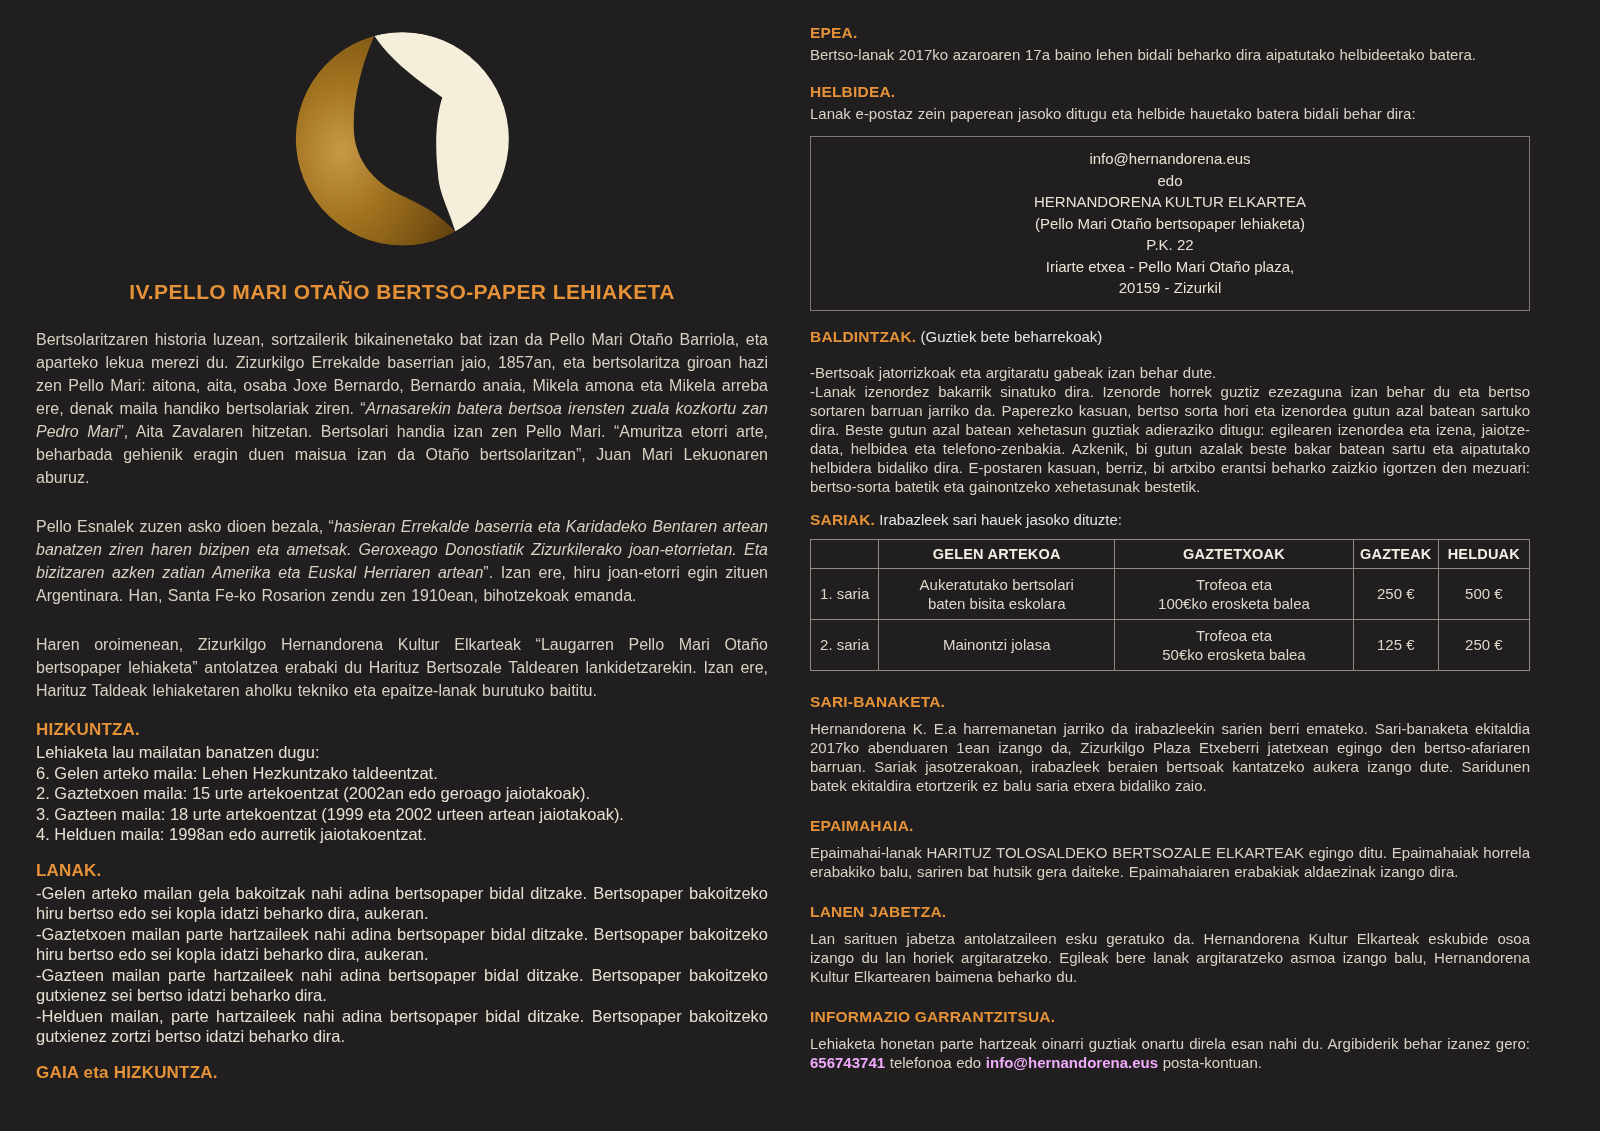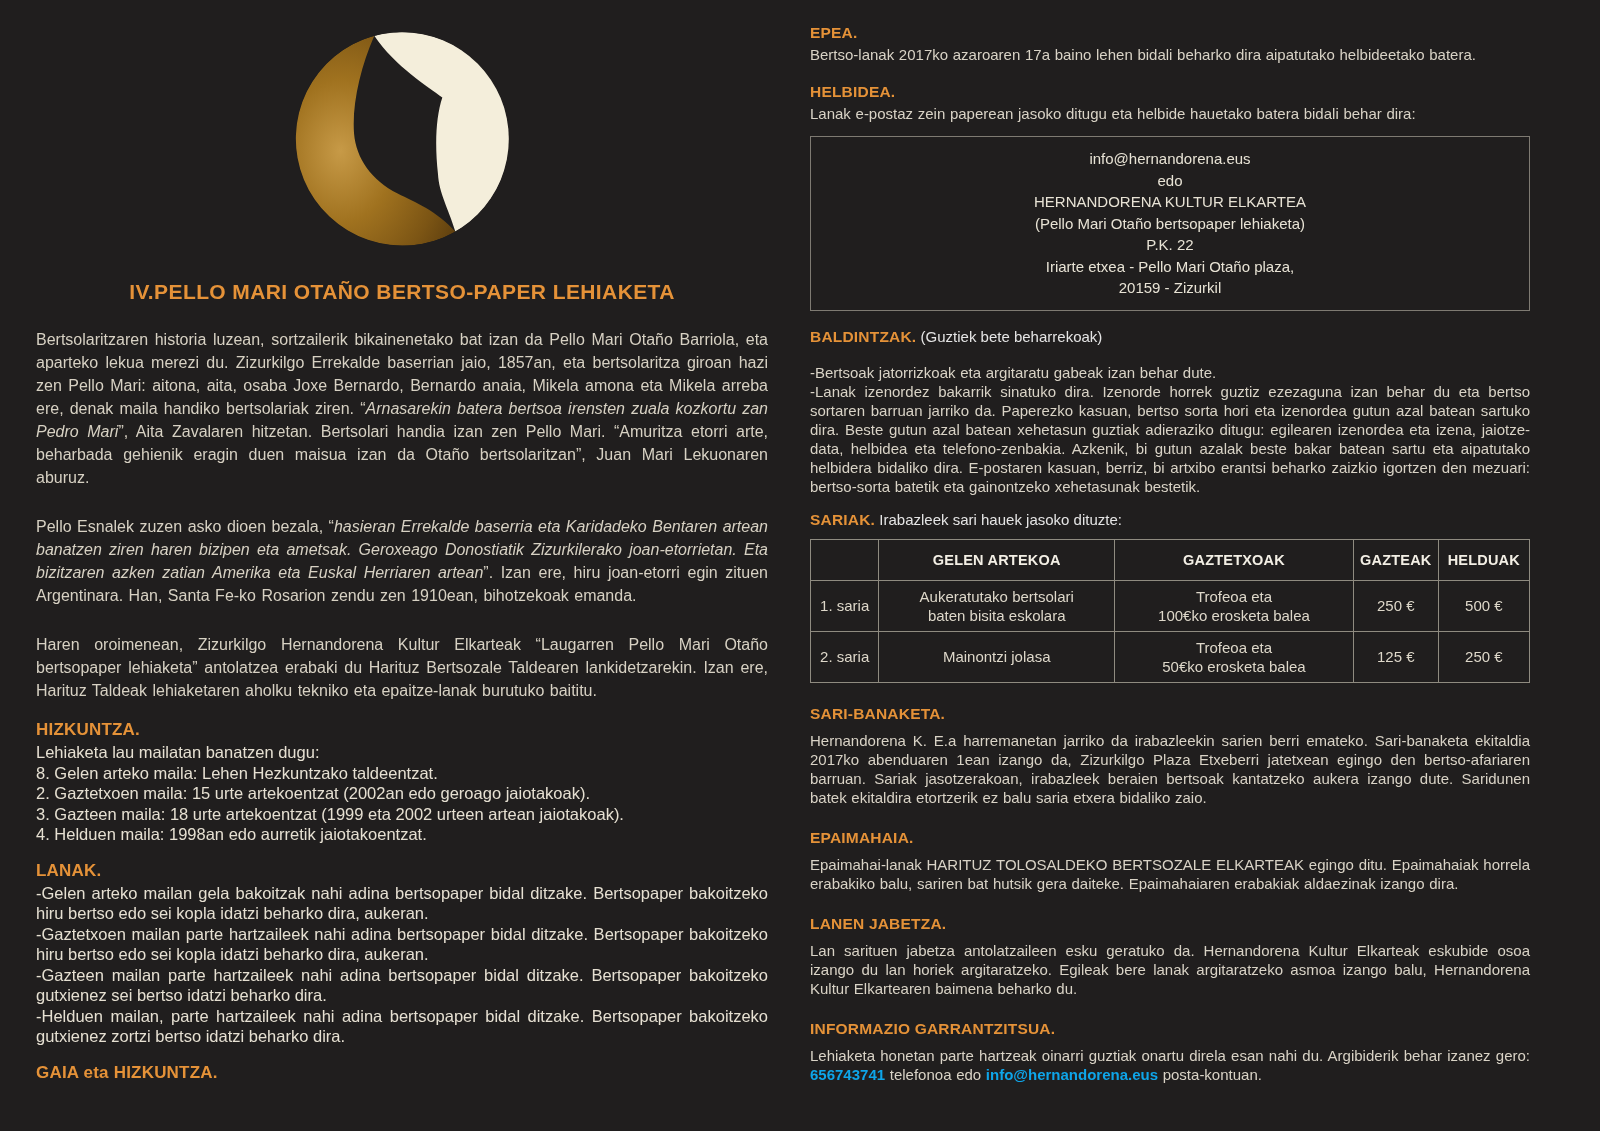--- a/index.html
+++ b/index.html
@@ -36,25 +36,25 @@
   .r-sec .r-body{margin-top:8px;}
 
   .addr-box{
     border:1px solid #7e7a72;margin-top:13px;padding:11px 8px;
     text-align:center;font-size:15px;line-height:21.5px;color:#e8e3d5;
   }
   .addr-box span{display:block;}
 
   table.prizes{width:100%;border-collapse:collapse;margin-top:10px;}
   .prizes th,.prizes td{border:1px solid #8f8b80;text-align:center;vertical-align:middle;}
-  .prizes th{color:#f3efe5;font-weight:bold;font-size:14.5px;padding:12px 2px;letter-spacing:.2px;}
+  .prizes th{color:#f3efe5;font-weight:bold;font-size:14.5px;padding:6px 2px;letter-spacing:.2px;}
   .prizes td{font-size:15px;color:#ded8ca;padding:6px 4px;line-height:19px;}
   .prizes td span{display:block;}
 
-  .b{font-weight:bold;color:#0ea5e9;}
+  .b{font-weight:bold;color:#f0abfc;}
 </style>
 </head>
 <body>
 
 <div class="col-left">
 
   <div class="logo-wrap">
     <svg width="218" height="218" viewBox="0 0 200 200" aria-hidden="true">
       <defs>
         <radialGradient id="gold" cx="28%" cy="55%" r="85%">
@@ -87,21 +87,21 @@
 
   <p class="intro"><span>Bertsolaritzaren historia luzean, sortzailerik bikainenetako bat izan da Pello Mari Otaño Barriola, eta aparteko lekua merezi du. Zizurkilgo Errekalde baserrian jaio, 1857an, eta bertsolaritza giroan hazi zen Pello Mari: aitona, aita, osaba Joxe Bernardo, Bernardo anaia, Mikela amona eta Mikela arreba ere, denak maila handiko bertsolariak ziren. “</span><span class="it">Arnasarekin batera bertsoa irensten zuala kozkortu zan Pedro Mari</span><span>”, Aita Zavalaren hitzetan.  Bertsolari handia izan zen Pello Mari. “Amuritza etorri arte, beharbada gehienik eragin duen maisua izan da Otaño bertsolaritzan”, Juan Mari Lekuonaren aburuz.</span></p>
 
   <p class="intro" style="margin-top:26px"><span>Pello Esnalek zuzen asko dioen bezala, “</span><span class="it">hasieran Errekalde baserria eta Karidadeko Bentaren artean banatzen ziren haren bizipen eta ametsak. Geroxeago Donostiatik Zizurkilerako joan-etorrietan. Eta bizitzaren azken zatian Amerika eta Euskal Herriaren artean</span><span>”. Izan ere, hiru joan-etorri egin zituen Argentinara. Han, Santa Fe-ko Rosarion zendu zen 1910ean, bihotzekoak emanda.</span></p>
 
   <p class="intro" style="margin-top:26px">Haren oroimenean, Zizurkilgo Hernandorena Kultur Elkarteak “Laugarren Pello Mari Otaño bertsopaper lehiaketa” antolatzea erabaki du  Harituz Bertsozale Taldearen lankidetzarekin. Izan ere, Harituz Taldeak lehiaketaren aholku tekniko eta epaitze-lanak burutuko baititu.</p>
 
   <div class="sec-head-l" style="margin-top:18px">HIZKUNTZA.</div>
   <div class="list">
     <p>Lehiaketa lau mailatan banatzen dugu:</p>
-    <p>8. Gelen arteko maila: Lehen Hezkuntzako taldeentzat.</p>
+    <p>6. Gelen arteko maila: Lehen Hezkuntzako taldeentzat.</p>
     <p>2. Gaztetxoen maila: 15 urte artekoentzat (2002an edo geroago jaiotakoak).</p>
     <p>3. Gazteen maila: 18 urte artekoentzat (1999 eta 2002 urteen artean jaiotakoak).</p>
     <p>4. Helduen maila: 1998an edo aurretik jaiotakoentzat.</p>
   </div>
 
   <div class="sec-head-l">LANAK.</div>
   <div class="list">
     <p>-Gelen arteko mailan gela bakoitzak nahi adina bertsopaper bidal ditzake. Bertsopaper bakoitzeko hiru bertso edo sei kopla idatzi beharko dira, aukeran.</p>
     <p>-Gaztetxoen mailan parte hartzaileek nahi adina bertsopaper bidal ditzake. Bertsopaper bakoitzeko hiru bertso edo sei kopla idatzi beharko dira, aukeran.</p>
     <p>-Gazteen mailan parte hartzaileek nahi adina bertsopaper bidal ditzake. Bertsopaper bakoitzeko gutxienez sei bertso idatzi beharko dira.</p>

